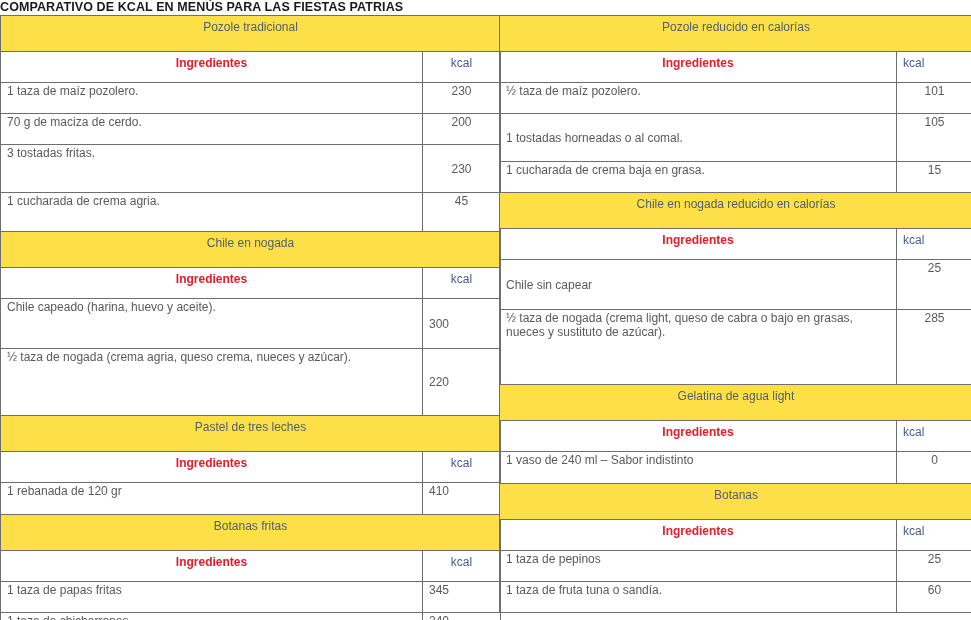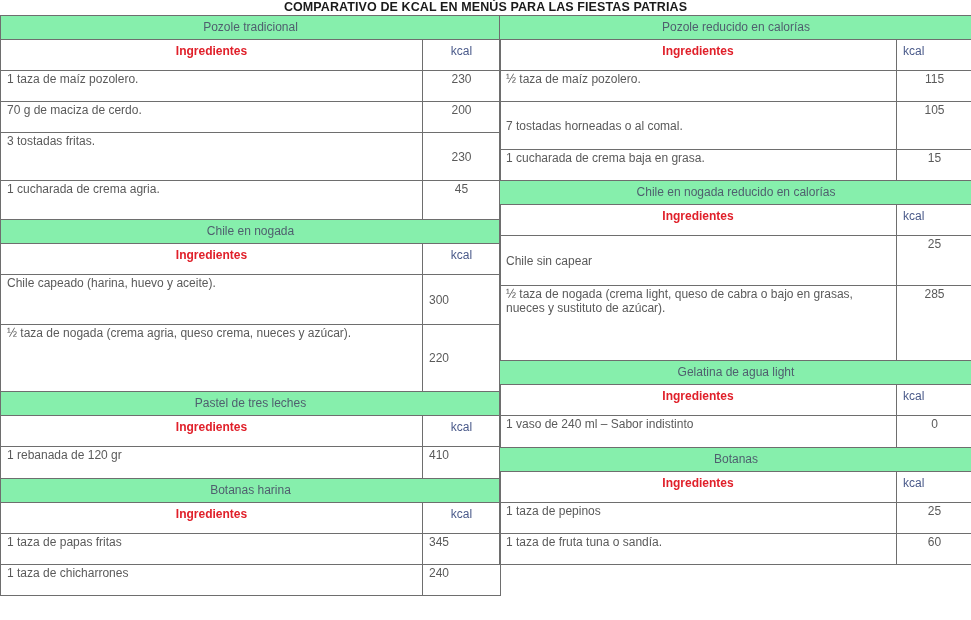--- a/index.html
+++ b/index.html
@@ -4,38 +4,38 @@
   <style>
     html, body { margin: 0; padding: 0; background: #ffffff; }
     body {
       width: 971px; height: 620px; overflow: hidden;
       font-family: "Liberation Sans", sans-serif;
       color: #555555;
       position: relative;
     }
     .title {
       position: absolute; left: 0; top: 0; width: 971px; height: 14px;
-      text-align: center; font-weight: bold; font-size: 12.5px; color: #1a1a1a;
+      font-weight: bold; font-size: 12.5px; color: #1a1a1a;
       letter-spacing: 0.1px; line-height: 15px;
     }
     .half {
       position: absolute; top: 15px;
       border-collapse: collapse; table-layout: fixed;
     }
     .half.left { left: 0; width: 500px; }
     .half.right { left: 499px; width: 473px; }
     .half td {
       border: 1.5px solid #6e6e6e;
       font-size: 12px; color: #5a5a5a;
       padding: 0 6px; vertical-align: top;
       overflow: hidden;
     }
     .sec td {
-      background: #86efac; color: #4f5f6e; text-align: center;
-      height: 24px; vertical-align: top; padding-top: 4px; box-sizing: border-box;
+      background: #fde047; color: #4f5f6e; text-align: center;
+      height: 36px; vertical-align: top; padding-top: 4px; box-sizing: border-box;
     }
     .hdr td { height: 31px; box-sizing: border-box; vertical-align: top; padding-top: 4px; }
     .hdr .ing { color: #e0202a; font-weight: bold; text-align: center; }
     .hdr .kc { color: #4a5a8a; }
     .left .hdr .kc { text-align: center; }
     .left .val-c { text-align: center; }
     .right .val-c { text-align: center; }
     .row td { box-sizing: border-box; padding-top: 1px; }
     .vmid { vertical-align: middle !important; padding-top: 0 !important; }
     .left col.c1 { width: 422px; }
@@ -101,21 +101,21 @@
   <tr class="hdr">
         <td class="ing">Ingredientes</td>
         <td class="kc">kcal</td>
       </tr>
   <tr class="row" style="height:32px">
         <td>1 rebanada de 120 gr</td>
         <td>410</td>
       </tr>
 
   <tr class="sec">
-        <td colspan="2">Botanas harina</td>
+        <td colspan="2">Botanas fritas</td>
       </tr>
   <tr class="hdr">
         <td class="ing">Ingredientes</td>
         <td class="kc">kcal</td>
       </tr>
   <tr class="row" style="height:31px">
         <td>1 taza de papas fritas</td>
         <td>345</td>
       </tr>
   <tr class="row" style="height:31px">
@@ -134,24 +134,24 @@
   <tbody>
       <tr class="sec">
         <td colspan="2">Pozole reducido en calorías</td>
       </tr>
   <tr class="hdr">
         <td class="ing">Ingredientes</td>
         <td class="kc">kcal</td>
       </tr>
   <tr class="row" style="height:31px">
         <td>½ taza de maíz pozolero.</td>
-        <td class="val-c">115</td>
+        <td class="val-c">101</td>
       </tr>
   <tr class="row" style="height:48px">
-        <td class="vmid">7 tostadas horneadas o al comal.</td>
+        <td class="vmid">1 tostadas horneadas o al comal.</td>
         <td class="val-c">105</td>
       </tr>
   <tr class="row" style="height:31px">
         <td>1 cucharada de crema baja en grasa.</td>
         <td class="val-c">15</td>
       </tr>
 
   <tr class="sec">
         <td colspan="2">Chile en nogada reducido en calorías</td>
       </tr>

